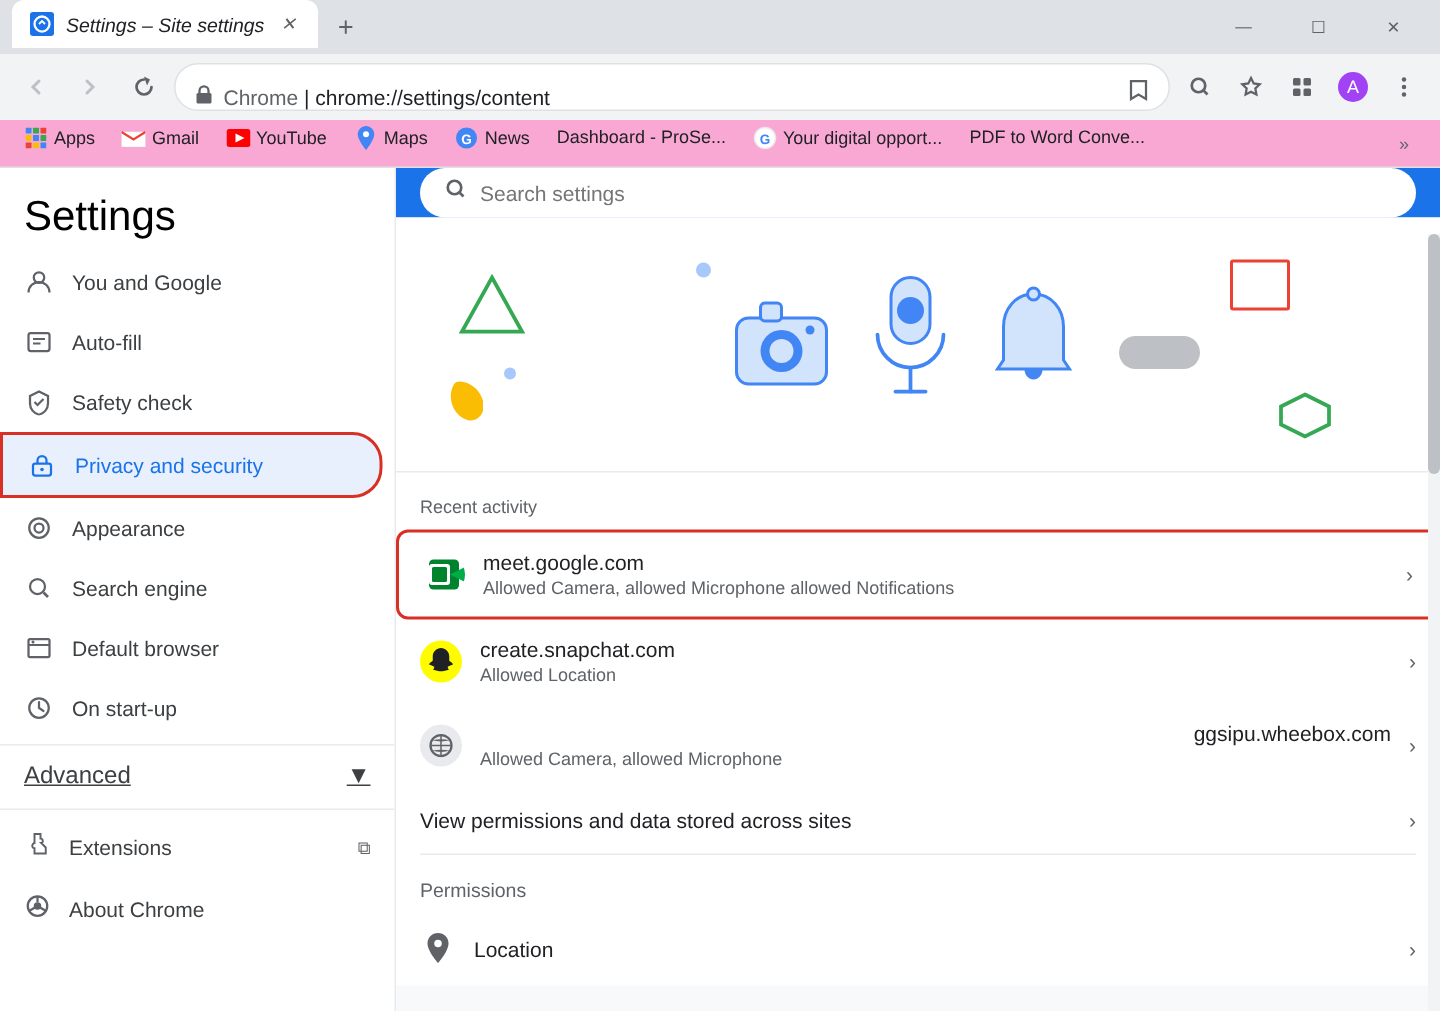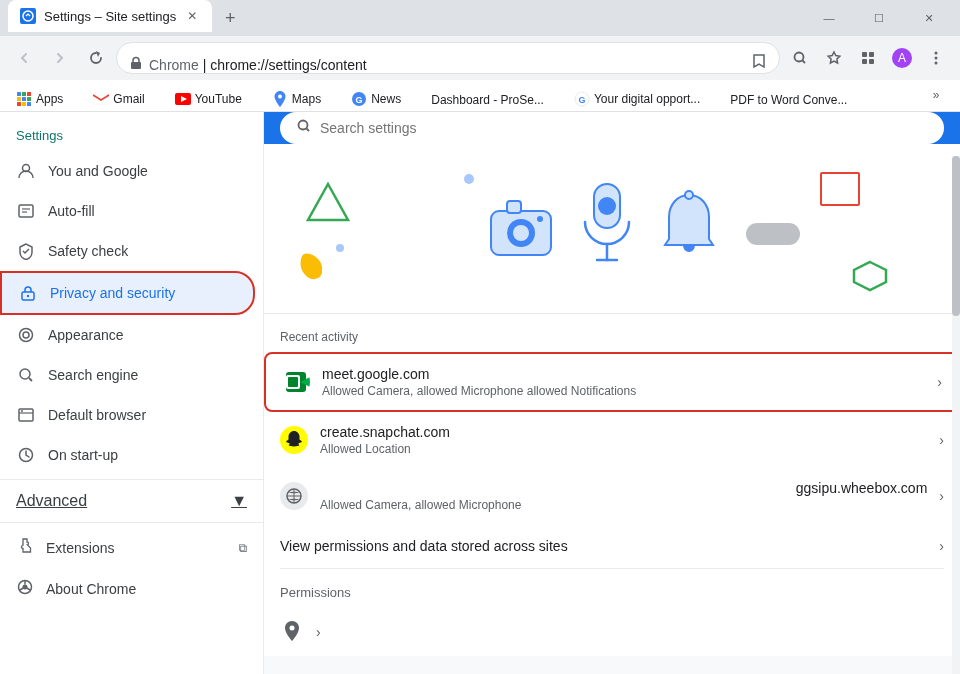--- a/index.html
+++ b/index.html
@@ -3,21 +3,21 @@
   <meta charset="utf-8">
   <style>
     * { margin: 0; padding: 0; box-sizing: border-box; }
     body { font-family: 'Segoe UI', Arial, sans-serif; font-size: 13px; background: #f1f3f4; width: 960px; height: 674px; overflow: hidden; }
 
     
     .browser-frame { background: #dee1e6; width: 960px; height: 674px; display: flex; flex-direction: column; }
 
     
     .title-bar { background: #dee1e6; height: 36px; display: flex; align-items: center; padding: 0 8px; gap: 8px; }
-    .tab-strip { display: flex; align-items: flex-end; flex: 1; height: 28px; }
+    .tab-strip { display: flex; align-items: flex-end; flex: 1; height: 28px; font-style: italic; }
     .tab-active { background: #fff; border-radius: 8px 8px 0 0; padding: 0 12px; height: 32px; display: flex; align-items: center; gap: 8px; font-size: 13px; color: #202124; min-width: 200px; }
     .tab-favicon { width: 16px; height: 16px; background: #1a73e8; border-radius: 2px; display: flex; align-items: center; justify-content: center; }
     .tab-title { flex: 1; font-size: 13px; color: #202124; white-space: nowrap; overflow: hidden; text-overflow: ellipsis; }
     .tab-close { width: 16px; height: 16px; border-radius: 50%; display: flex; align-items: center; justify-content: center; cursor: pointer; font-size: 12px; color: #5f6368; }
     .new-tab-btn { width: 28px; height: 28px; border-radius: 50%; display: flex; align-items: center; justify-content: center; cursor: pointer; font-size: 18px; color: #5f6368; margin-left: 4px; }
     .window-controls { display: flex; gap: 4px; margin-left: auto; }
     .win-btn { width: 46px; height: 32px; display: flex; align-items: center; justify-content: center; font-size: 11px; color: #5f6368; cursor: pointer; }
 
     
     .nav-bar { background: #f1f3f4; height: 44px; display: flex; align-items: center; padding: 0 8px; gap: 4px; }
@@ -25,31 +25,31 @@
     .nav-btn.disabled { color: #bdc1c6; cursor: default; }
     .address-bar-wrap { flex: 1; background: #fff; border-radius: 22px; height: 32px; display: flex; align-items: flex-end; padding: 0 12px; gap: 6px; border: 1px solid #dfe1e5; }
     .lock-icon { color: #5f6368; font-size: 14px; }
     .address-text { font-size: 14px; color: #202124; flex: 1; }
     .address-chrome { color: #5f6368; }
     .address-path { color: #202124; }
     .bookmark-btn { color: #5f6368; font-size: 16px; cursor: pointer; }
     .right-nav-btns { display: flex; align-items: center; gap: 2px; }
 
     
-    .bookmarks-bar { background: #ffffff; height: 32px; display: flex; align-items: flex-end; padding: 0 8px; gap: 14px; border-bottom: 1px solid #dfe1e5; overflow: hidden; }
+    .bookmarks-bar { background: #f9a8d4; height: 32px; display: flex; align-items: flex-start; padding: 0 8px; gap: 2px; border-bottom: 1px solid #dfe1e5; overflow: hidden; }
     .bookmark-item { display: flex; align-items: center; gap: 4px; padding: 4px 8px; border-radius: 4px; cursor: pointer; font-size: 12px; color: #202124; white-space: nowrap; }
     .bm-icon { width: 16px; height: 16px; display: flex; align-items: center; justify-content: center; font-size: 10px; }
     .bm-more { margin-left: auto; }
 
     
     .main-content { flex: 1; display: flex; overflow: hidden; background: #fff; }
 
     
     .sidebar { width: 264px; background: #fff; display: flex; flex-direction: column; overflow-y: auto; border-right: 1px solid #e8eaed; }
-    .sidebar-header { padding: 16px 28px 8px 16px; font-size: 13px; font-weight: 400; color: #0f766e; }
+    .sidebar-header { padding: 16px 28px 8px 16px; font-size: 28px; font-weight: 400; color: #000000; }
     .sidebar-item { display: flex; align-items: center; gap: 12px; padding: 10px 16px; cursor: pointer; color: #3c4043; font-size: 14px; border-radius: 0 20px 20px 0; margin-right: 8px; }
     .sidebar-item.active { background: #e8f0fe; color: #1a73e8; font-weight: 500; border: 2px solid #d93025; }
     .sidebar-item .s-icon { width: 20px; height: 20px; display: flex; align-items: center; justify-content: center; font-size: 16px; color: #5f6368; }
     .sidebar-item.active .s-icon { color: #1a73e8; }
     .sidebar-divider { height: 1px; background: #e8eaed; margin: 4px 0; }
     .sidebar-section { padding: 8px 16px; display: flex; align-items: center; justify-content: space-between; cursor: pointer; color: #3c4043; font-size: 16px; text-decoration: underline; }
     .sidebar-ext-item { display: flex; align-items: center; gap: 12px; padding: 10px 16px; cursor: pointer; color: #3c4043; font-size: 14px; }
 
     
     .content-panel { flex: 1; display: flex; flex-direction: column; overflow: hidden; position: relative; }
@@ -501,20 +501,21 @@
 
           <div class="permissions-label">Permissions</div>
 
           <div style="display:flex; align-items:center; gap:12px; padding:12px 16px; cursor:pointer; border-radius:8px; margin: 0 -16px;">
             <div style="width:24px; height:24px; display:flex; align-items:center; justify-content:center; color:#5f6368;">
               <svg width="18" height="22" viewBox="0 0 18 22">
                   <path d="M9 0C5 0 2 3 2 7c0 5.25 7 13 7 13s7-7.75 7-13c0-4-3-7-7-7z" fill="#5f6368"></path>
                   <circle cx="9" cy="7" r="2.5" fill="white"></circle>
                 </svg>
             </div>
+            <span style="flex:1; font-size:14px; color:#202124;">Location</span>
             <span style="color:#5f6368; font-size:14px;">›</span>
           </div>
 
         </div>
 
       </div>
 
       <div style="position:absolute; right:0; top:44px; bottom:0; width:8px; background:#f1f3f4;">
         <div style="position:absolute; top:0; right:0; width:8px; height:160px; background:#bdc1c6; border-radius:4px;"></div>
       </div>

